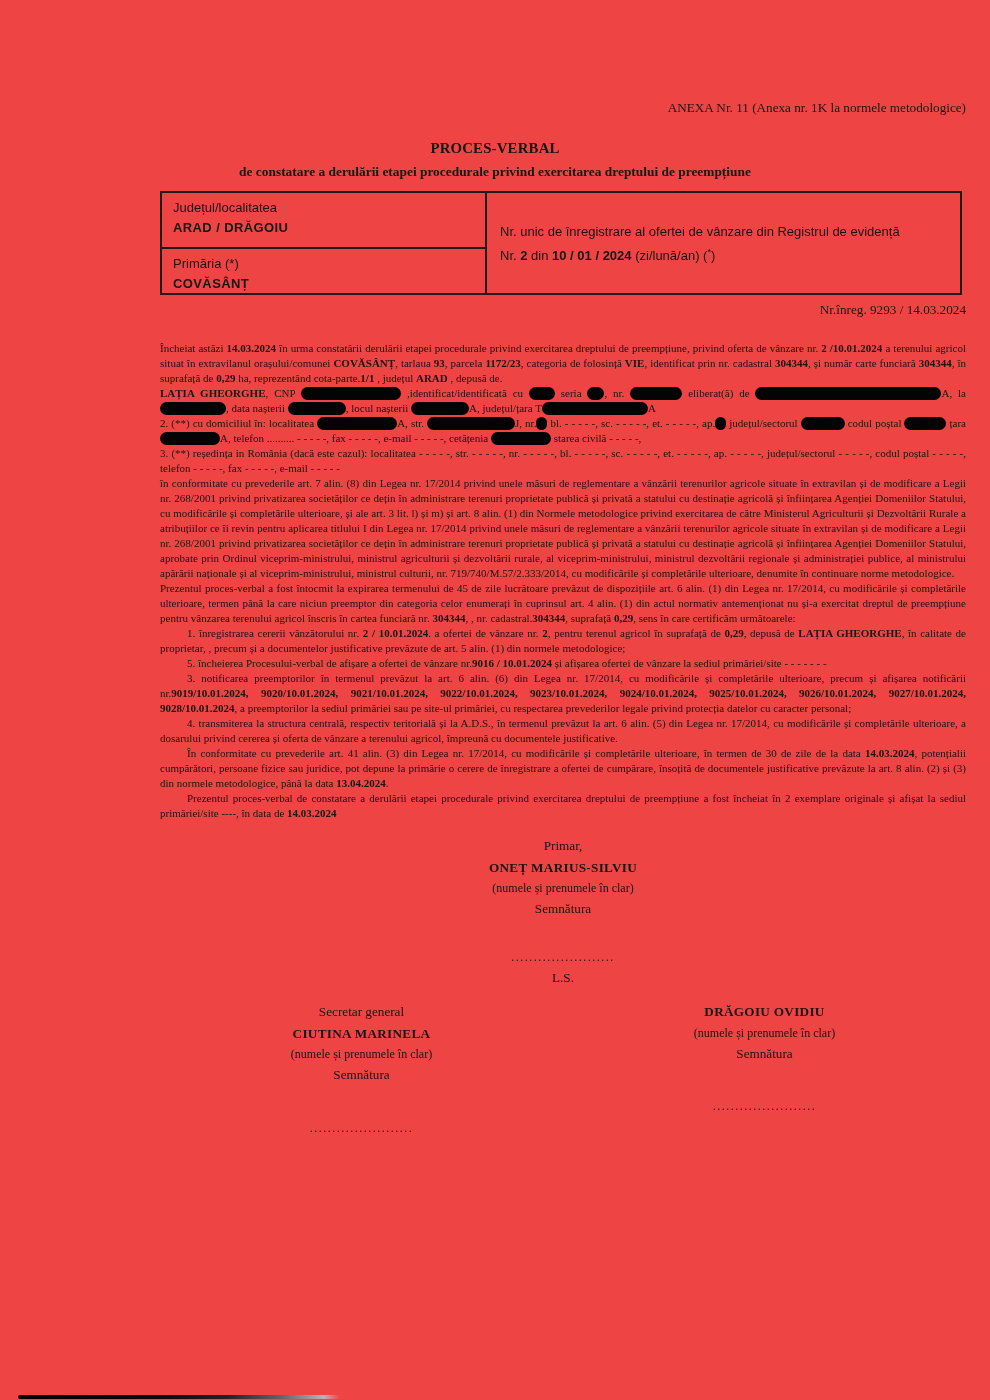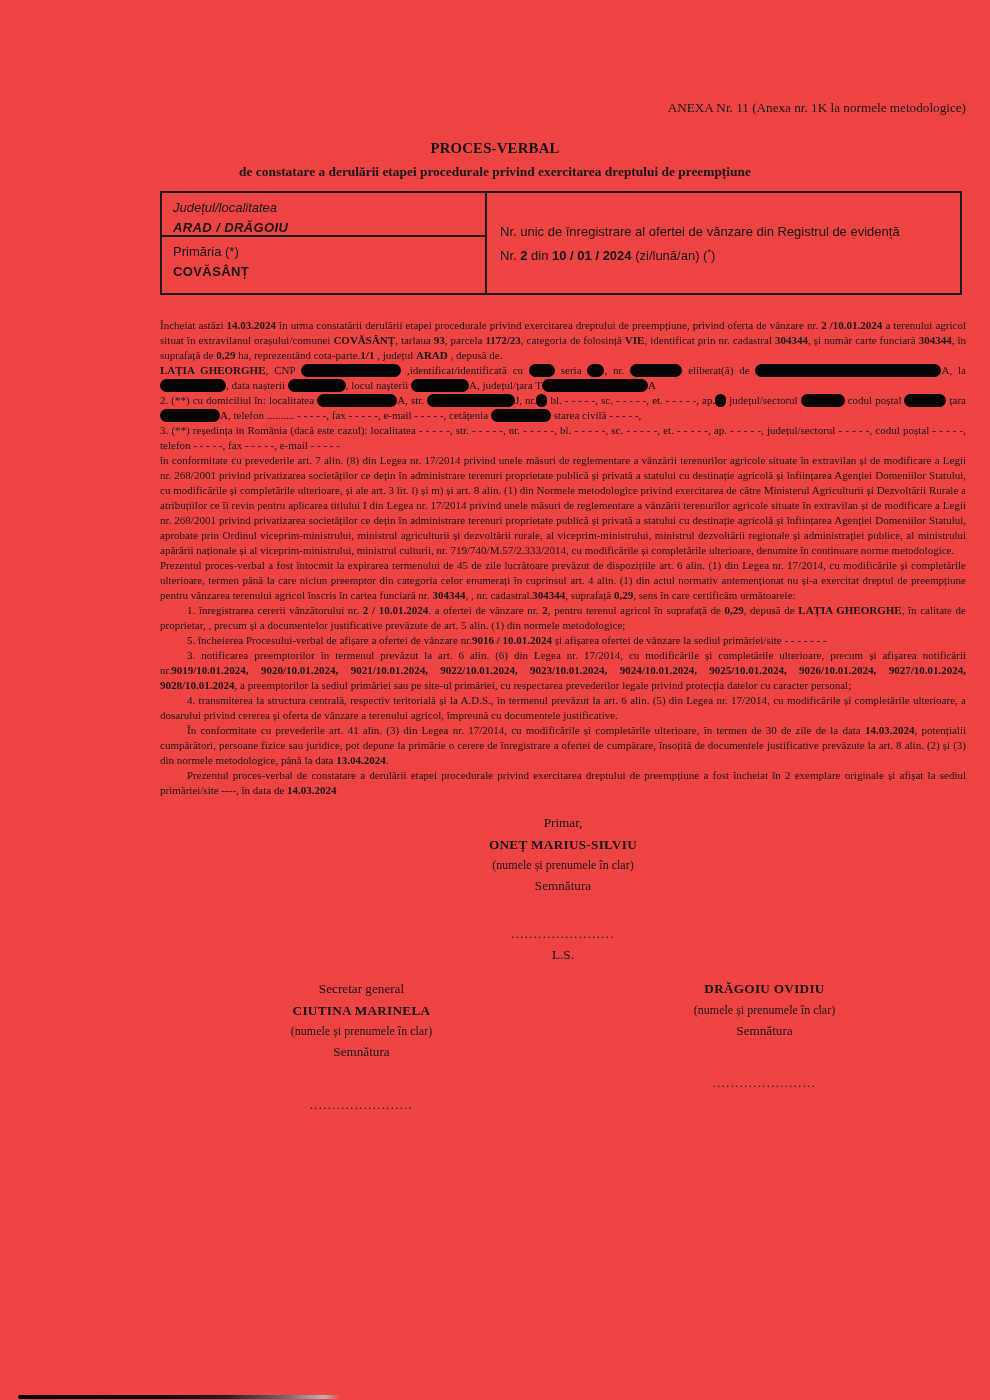--- a/index.html
+++ b/index.html
@@ -42,23 +42,22 @@
     width:325px;
     box-sizing:border-box;
     border-right:2px solid #1c1c1c;
     display:flex;flex-direction:column;
   }
   .cell-top{
     height:68px;
     box-sizing:border-box;
     border-bottom:2px solid #1c1c1c;
     padding:7px 11px 0 11px;
-    font-style:italic;
   }
-  .cell-bottom{flex:1;padding:7px 11px 16px 11px;}
+  .cell-bottom{flex:1;padding:7px 11px 2px 11px;}
   .cell-label{margin-bottom:5px;}
   .cell-value{font-weight:700;letter-spacing:.4px;}
   .htable-right{
     flex:1;
     padding:27px 12px 9px 13px;
     line-height:24px;
   }
   .reg-note{
     text-align:right;
     margin:7px 24px 0 0;
@@ -135,20 +134,21 @@
         <div class="cell-label">Primăria (*)</div>
         <div class="cell-value">COVĂSÂNȚ</div>
       </div>
     </div>
     <div class="htable-right">
       <div>Nr. unic de înregistrare al ofertei de vânzare din Registrul de evidență</div>
       <div><span>Nr. </span><span class="b">2</span><span> din </span><span class="b">10 / 01 / 2024</span><span> (zi/lună/an) (</span><sup>*</sup><span>)</span></div>
     </div>
   </div>
 
+  <div class="reg-note">Nr.înreg. 9293 / 14.03.2024</div>
 
   <div class="body-text">
       <p><span>Încheiat astăzi </span><span class="b">14.03.2024</span><span> în urma constatării derulării etapei procedurale privind exercitarea dreptului de preempțiune, privind oferta de vânzare nr. </span><span class="b">2 /10.01.2024</span><span> a terenului agricol situat în extravilanul orașului/comunei </span><span class="b">COVĂSÂNȚ</span><span>, tarlaua </span><span class="b">93</span><span>, parcela </span><span class="b">1172/23</span><span>, categoria de folosință </span><span class="b">VIE</span><span>, identificat prin nr. cadastral </span><span class="b">304344</span><span>, și număr carte funciară </span><span class="b">304344</span><span>, în suprafață de </span><span class="b">0,29</span><span> ha, reprezentând cota-parte.</span><span class="b">1/1</span><span> , județul </span><span class="b">ARAD</span><span> , depusă de.</span></p>
       <p><span class="b">LAȚIA GHEORGHE</span><span>, CNP </span><span class="redact" style="width: 100px;"></span><span> ,identificat/identificată cu </span><span class="redact" style="width: 26px;"></span><span> seria </span><span class="redact" style="width: 17px;"></span><span>, nr. </span><span class="redact" style="width: 52px;"></span><span> eliberat(ă) de </span><span class="redact" style="width: 186px;"></span><span>A, la </span><span class="redact" style="width: 66px;"></span><span>, data nașterii </span><span class="redact" style="width: 58px;"></span><span>, locul nașterii </span><span class="redact" style="width: 58px;"></span><span>A, județul/țara T</span><span class="redact" style="width: 106px;"></span><span>A</span></p>
       <p><span>2. (**) cu domiciliul în: localitatea </span><span class="redact" style="width: 80px;"></span><span>A, str. </span><span class="redact" style="width: 88px;"></span><span>J, nr.</span><span class="redact" style="width: 11px;"></span><span> bl. - - - - -, sc. - - - - -, et. - - - - -, ap.</span><span class="redact" style="width: 11px;"></span><span> județul/sectorul </span><span class="redact" style="width: 44px;"></span><span> codul poștal </span><span class="redact" style="width: 42px;"></span><span> țara </span><span class="redact" style="width: 60px;"></span><span>A, telefon .......... - - - - -, fax - - - - -, e-mail - - - - -, cetățenia </span><span class="redact" style="width: 60px;"></span><span> starea civilă - - - - -,</span></p>
       <p><span>3. (**) reședința in România (dacă este cazul): localitatea - - - - -, str. - - - - -, nr. - - - - -, bl. - - - - -, sc. - - - - -, et. - - - - -, ap. - - - - -, județul/sectorul - - - - -, codul poștal - - - - -, telefon - - - - -, fax - - - - -, e-mail - - - - -</span></p>
       <p><span>în conformitate cu prevederile art. 7 alin. (8) din Legea nr. 17/2014 privind unele măsuri de reglementare a vânzării terenurilor agricole situate în extravilan și de modificare a Legii nr. 268/2001 privind privatizarea societăților ce dețin în administrare terenuri proprietate publică și privată a statului cu destinație agricolă și înființarea Agenției Domeniilor Statului, cu modificările și completările ulterioare, și ale art. 3 lit. l) și m) și art. 8 alin. (1) din Normele metodologice privind exercitarea de către Ministerul Agriculturii și Dezvoltării Rurale a atribuțiilor ce îi revin pentru aplicarea titlului I din Legea nr. 17/2014 privind unele măsuri de reglementare a vânzării terenurilor agricole situate în extravilan și de modificare a Legii nr. 268/2001 privind privatizarea societăților ce dețin în administrare terenuri proprietate publică și privată a statului cu destinație agricolă și înființarea Agenției Domeniilor Statului, aprobate prin Ordinul viceprim-ministrului, ministrul agriculturii și dezvoltării rurale, al viceprim-ministrului, ministrul dezvoltării regionale și administrației publice, al ministrului apărării naționale și al viceprim-ministrului, ministrul culturii, nr. 719/740/M.57/2.333/2014, cu modificările și completările ulterioare, denumite în continuare norme metodologice.</span></p>
       <p><span>Prezentul proces-verbal a fost întocmit la expirarea termenului de 45 de zile lucrătoare prevăzut de dispozițiile art. 6 alin. (1) din Legea nr. 17/2014, cu modificările și completările ulterioare, termen până la care niciun preemptor din categoria celor enumerați în cuprinsul art. 4 alin. (1) din actul normativ antemenționat nu și-a exercitat dreptul de preempțiune pentru vânzarea terenului agricol înscris în cartea funciară nr. </span><span class="b">304344</span><span>, , nr. cadastral.</span><span class="b">304344</span><span>, suprafață </span><span class="b">0,29</span><span>, sens în care certificăm următoarele:</span></p>
       <p class="indent"><span>1. înregistrarea cererii vânzătorului nr. </span><span class="b">2 / 10.01.2024</span><span>. a ofertei de vânzare nr. </span><span class="b">2</span><span>, pentru terenul agricol în suprafață de </span><span class="b">0,29</span><span>, depusă de </span><span class="b">LAȚIA GHEORGHE</span><span>, în calitate de proprietar, , precum și a documentelor justificative prevăzute de art. 5 alin. (1) din normele metodologice;</span></p>
       <p class="indent"><span>5. încheierea Procesului-verbal de afișare a ofertei de vânzare nr.</span><span class="b">9016 / 10.01.2024</span><span> și afișarea ofertei de vânzare la sediul primăriei/site - - - - - - -</span></p>

